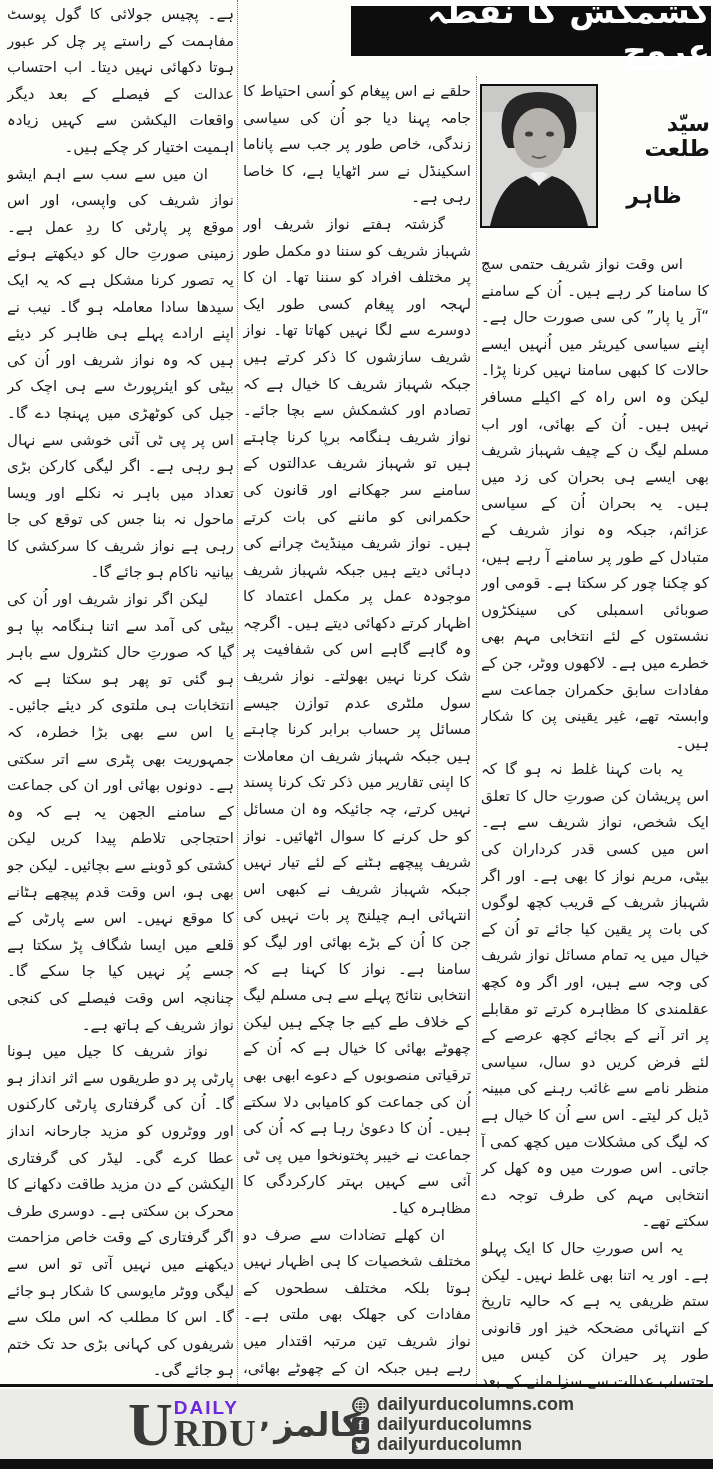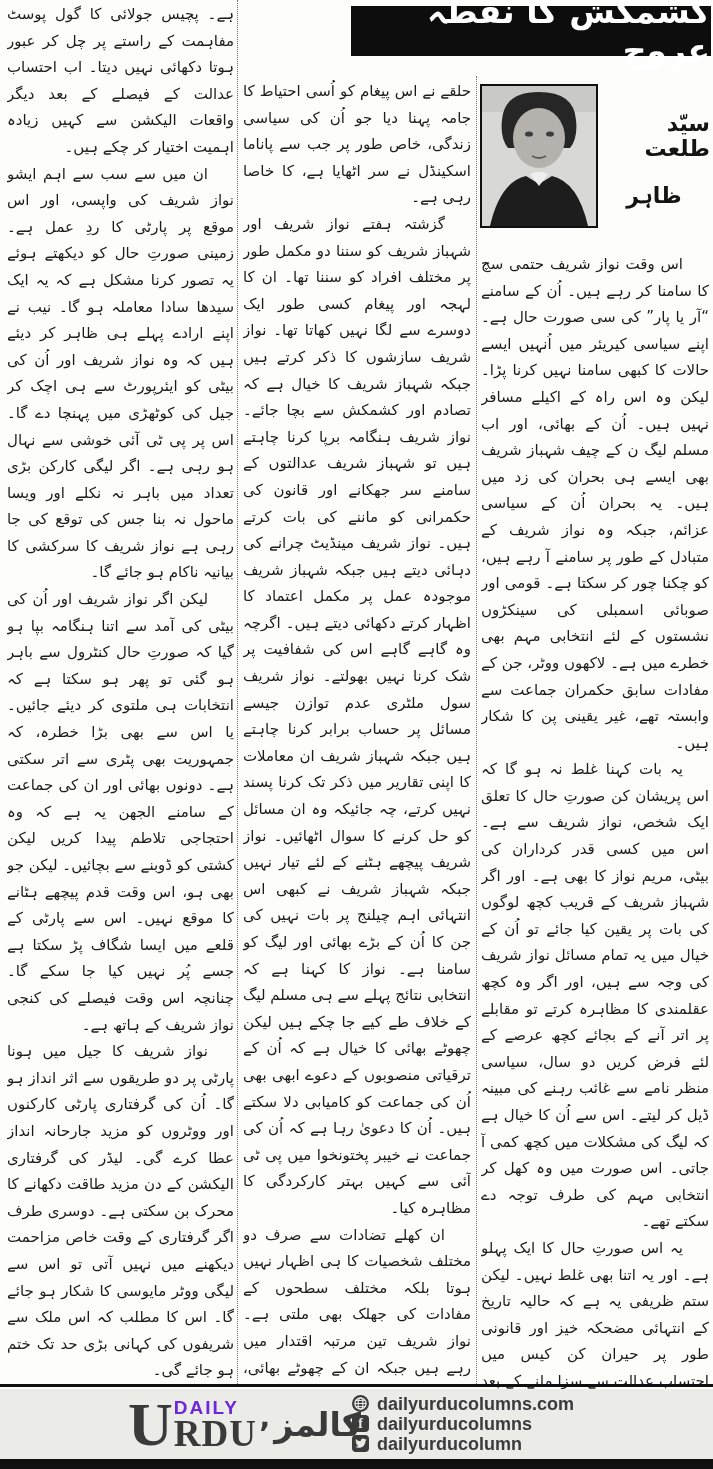--- a/index.html
+++ b/index.html
@@ -70,21 +70,21 @@
   }
   .logo-dot{font-size:30px;font-weight:bold;margin:18px 0 0 2px;}
   .logo-urdu{
     font-family:"DejaVu Sans",sans-serif;font-weight:bold;
     font-size:33px;margin-left:4px;direction:rtl;
   }
   .social{
     position:absolute;left:352px;top:6px;display:flex;flex-direction:column;gap:1px;
   }
   .social-row{
-    display:flex;align-items:flex-start;gap:8px;cursor:pointer;
+    display:flex;align-items:flex-end;gap:8px;cursor:pointer;
     font-family:"Liberation Sans",sans-serif;font-weight:bold;
     font-size:18px;color:#3b3b3b;line-height:19px;
   }
   .s-icon{
     width:17px;height:17px;border-radius:4px;background:#3b3b3b;
     display:flex;align-items:center;justify-content:center;flex:0 0 auto;
   }
   .s-icon.round{border-radius:50%;}
   .s-icon svg{display:block;}
   .s-icon .fb-f{

